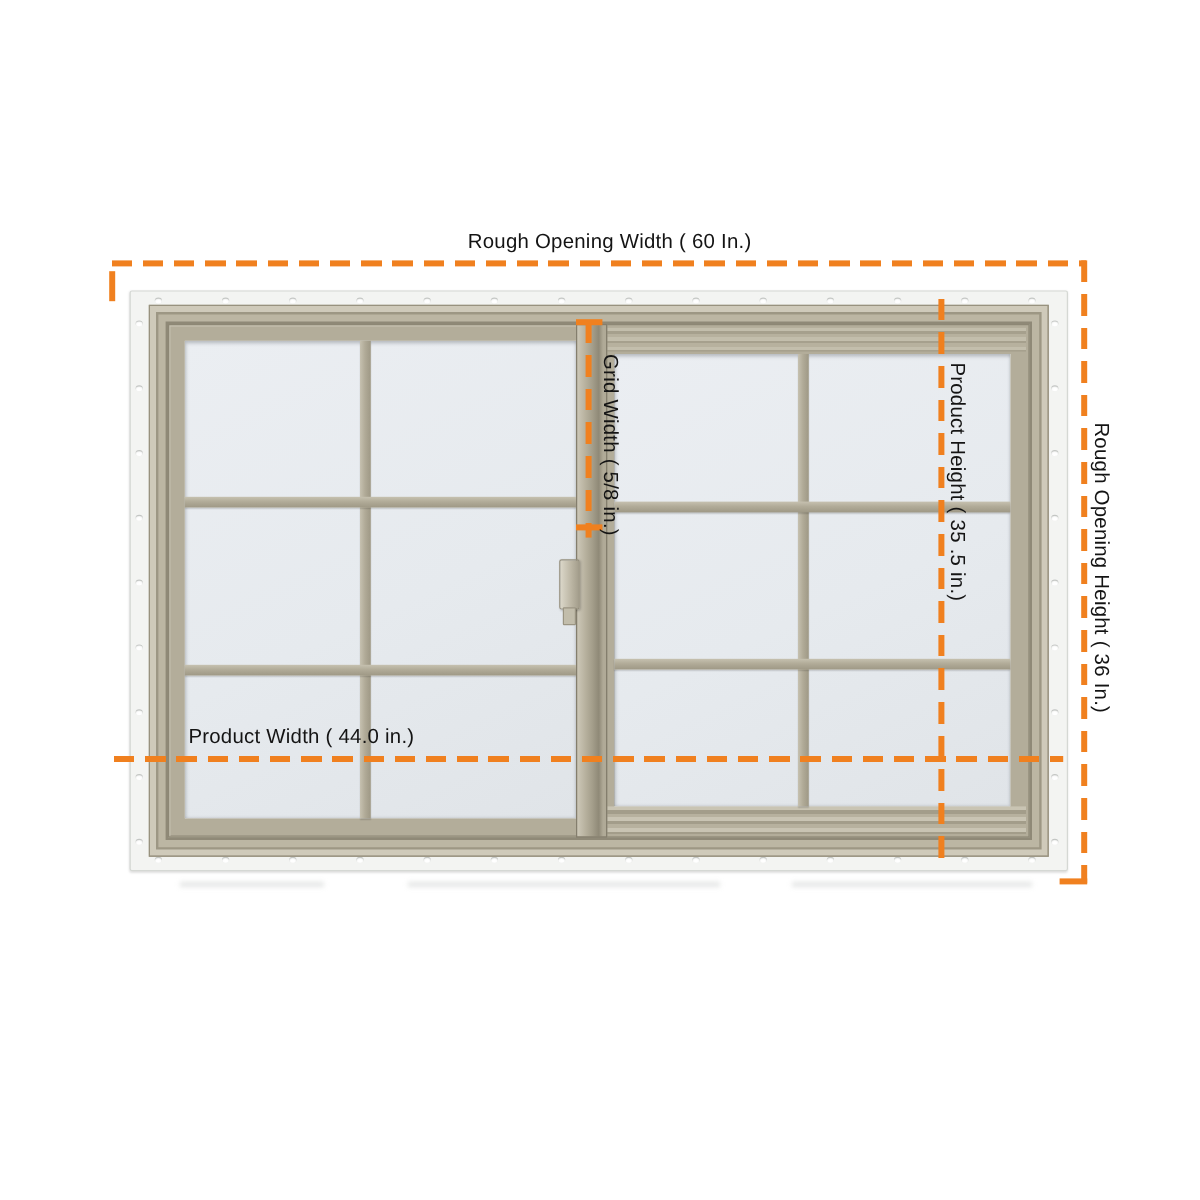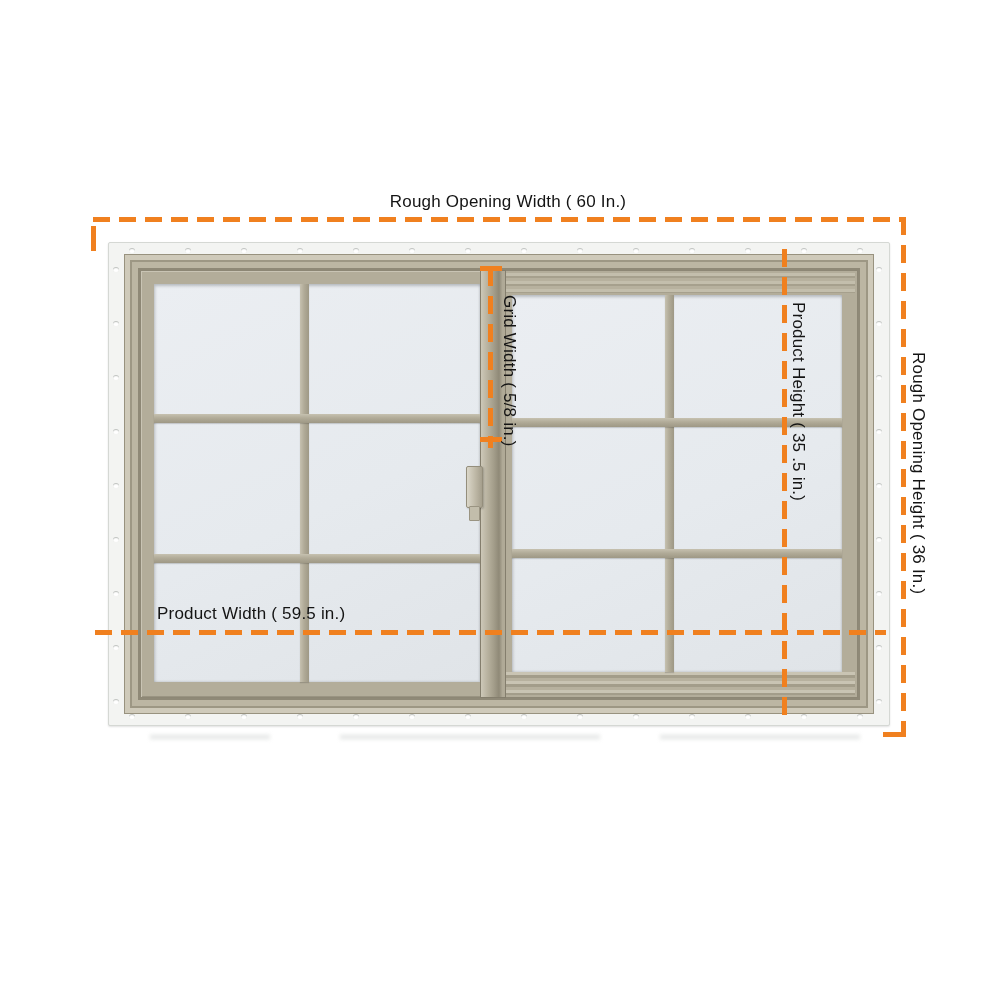--- a/index.html
+++ b/index.html
@@ -160,21 +160,21 @@
   <div class="streak" style="left:660px;width:200px"></div>
 
   <div class="dim-label label-row-top">Rough Opening Width ( 60 In.)</div>
   <div class="hdash" style="left:93px;top:217px;width:812px"></div>
   <div class="tick" style="left:91px;top:226px;width:5px;height:25px"></div>
 
   <div class="vdash" style="left:901px;top:217px;height:519px"></div>
   <div class="tick" style="left:883px;top:732px;width:23px;height:5px"></div>
   <div class="dim-label vert label-rough-height">Rough Opening Height ( 36 In.)</div>
 
-  <div class="dim-label label-product-width">Product Width ( 59.5 in.)</div>
+  <div class="dim-label label-product-width">Product Width ( 44.0 in.)</div>
   <div class="hdash" style="left:95px;top:630px;width:791px"></div>
 
   <div class="vdash" style="left:782px;top:249px;height:475px"></div>
   <div class="dim-label vert label-product-height">Product Height ( 35 .5 in.)</div>
 
   <div class="vdash" style="left:488px;top:268px;height:180px"></div>
   <div class="tick" style="left:480px;top:266px;width:22px;height:5px"></div>
   <div class="tick" style="left:480px;top:437px;width:22px;height:5px"></div>
   <div class="dim-label vert label-grid-width">Grid Width ( 5/8 in.)</div>
 

